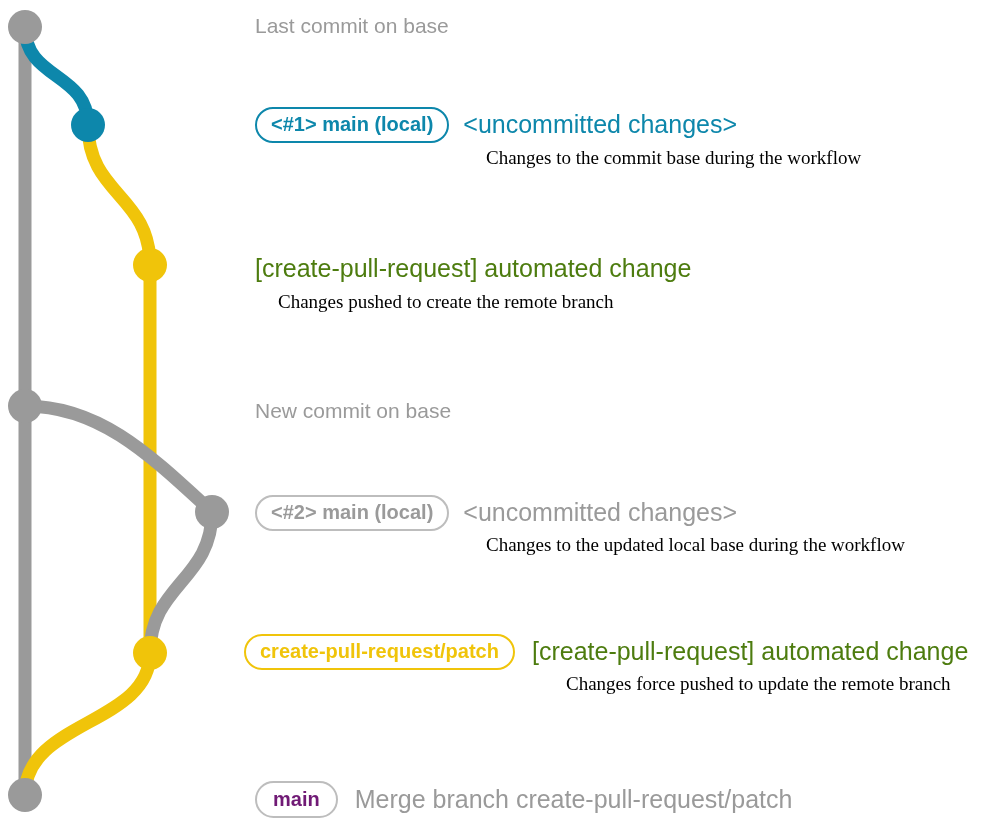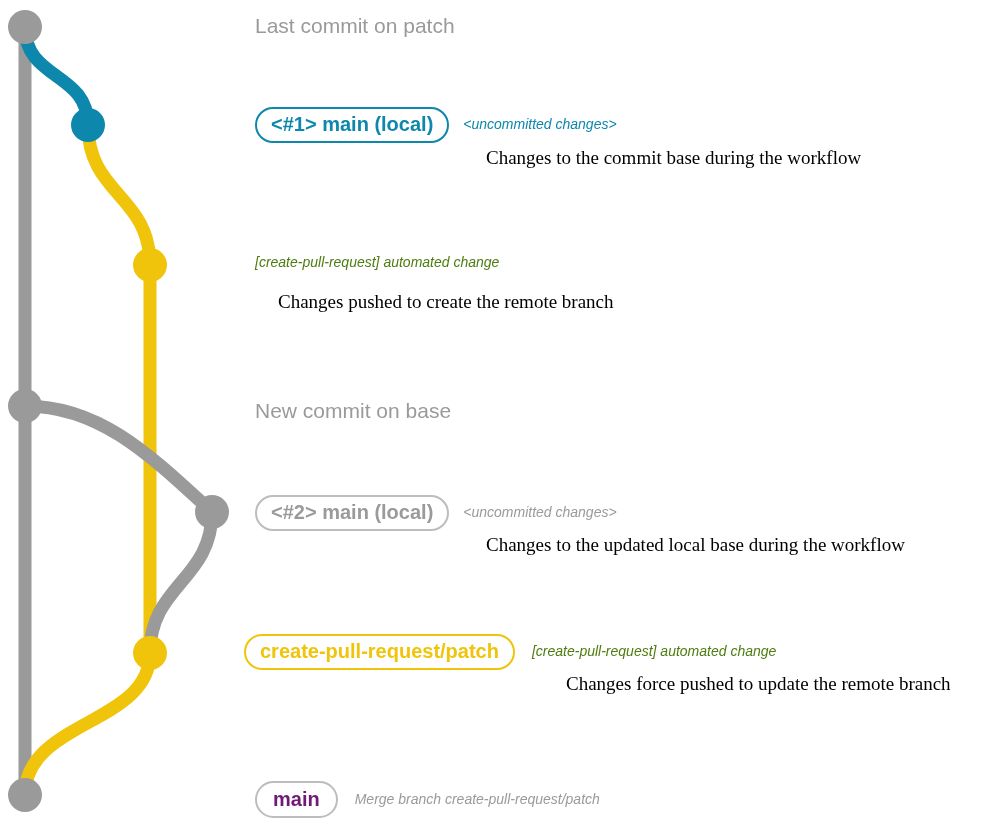--- a/index.html
+++ b/index.html
@@ -39,24 +39,23 @@
     line-height: 1.05;
     background: #ffffff;
   }
   .badge.blue   { border-color: #0d87ab; color: #0d87ab; }
   .badge.grey   { border-color: #bdbdbd; color: #9a9a9a; }
   .badge.yellow { border-color: #f0c40a; color: #f0c40a; }
   .badge.grey-main { border-color: #bdbdbd; color: #701a75; padding: 6px 16px 6px 16px; text-align: center; }
 
   .headline {
     font-family: "Liberation Sans", sans-serif;
-    font-size: 14px;
+    font-size: 25px;
     line-height: 1.1;
     white-space: nowrap;
-    font-style: italic;
   }
   .headline.blue   { color: #0d87ab; }
   .headline.grey   { color: #9a9a9a; }
   .headline.yellow { color: #4d7c0f; text-align: center; }
 
   .plain-note {
     position: absolute;
     font-family: "Liberation Sans", sans-serif;
     font-size: 21px;
     color: #9a9a9a;
@@ -97,21 +96,21 @@
 
     <circle cx="25" cy="27" r="17" fill="#9a9a9a"></circle>
     <circle cx="88" cy="125" r="17" fill="#0d87ab"></circle>
     <circle cx="150" cy="265" r="17" fill="#f0c40a"></circle>
     <circle cx="25" cy="406" r="17" fill="#9a9a9a"></circle>
     <circle cx="212" cy="512" r="17" fill="#9a9a9a"></circle>
     <circle cx="150" cy="653" r="17" fill="#f0c40a"></circle>
     <circle cx="25" cy="795" r="17" fill="#9a9a9a"></circle>
   </svg>
 
-  <div class="plain-note" style="left:255px; top:14px;">Last commit on patch</div>
+  <div class="plain-note" style="left:255px; top:14px;">Last commit on base</div>
 
   <div class="row" style="left:255px; top:107px;align-items:center;">
     <span class="badge blue">&lt;#1&gt; main (local)</span>
     <span class="gap-sm"></span>
     <span class="headline blue">&lt;uncommitted changes&gt;</span>
   </div>
   <div class="subtext" style="left:486px; top:147px;">Changes to the commit base during the workflow</div>
 
   <div class="row" style="left:255px; top:255px;">
     <span class="headline yellow">[create-pull-request] automated change</span>

